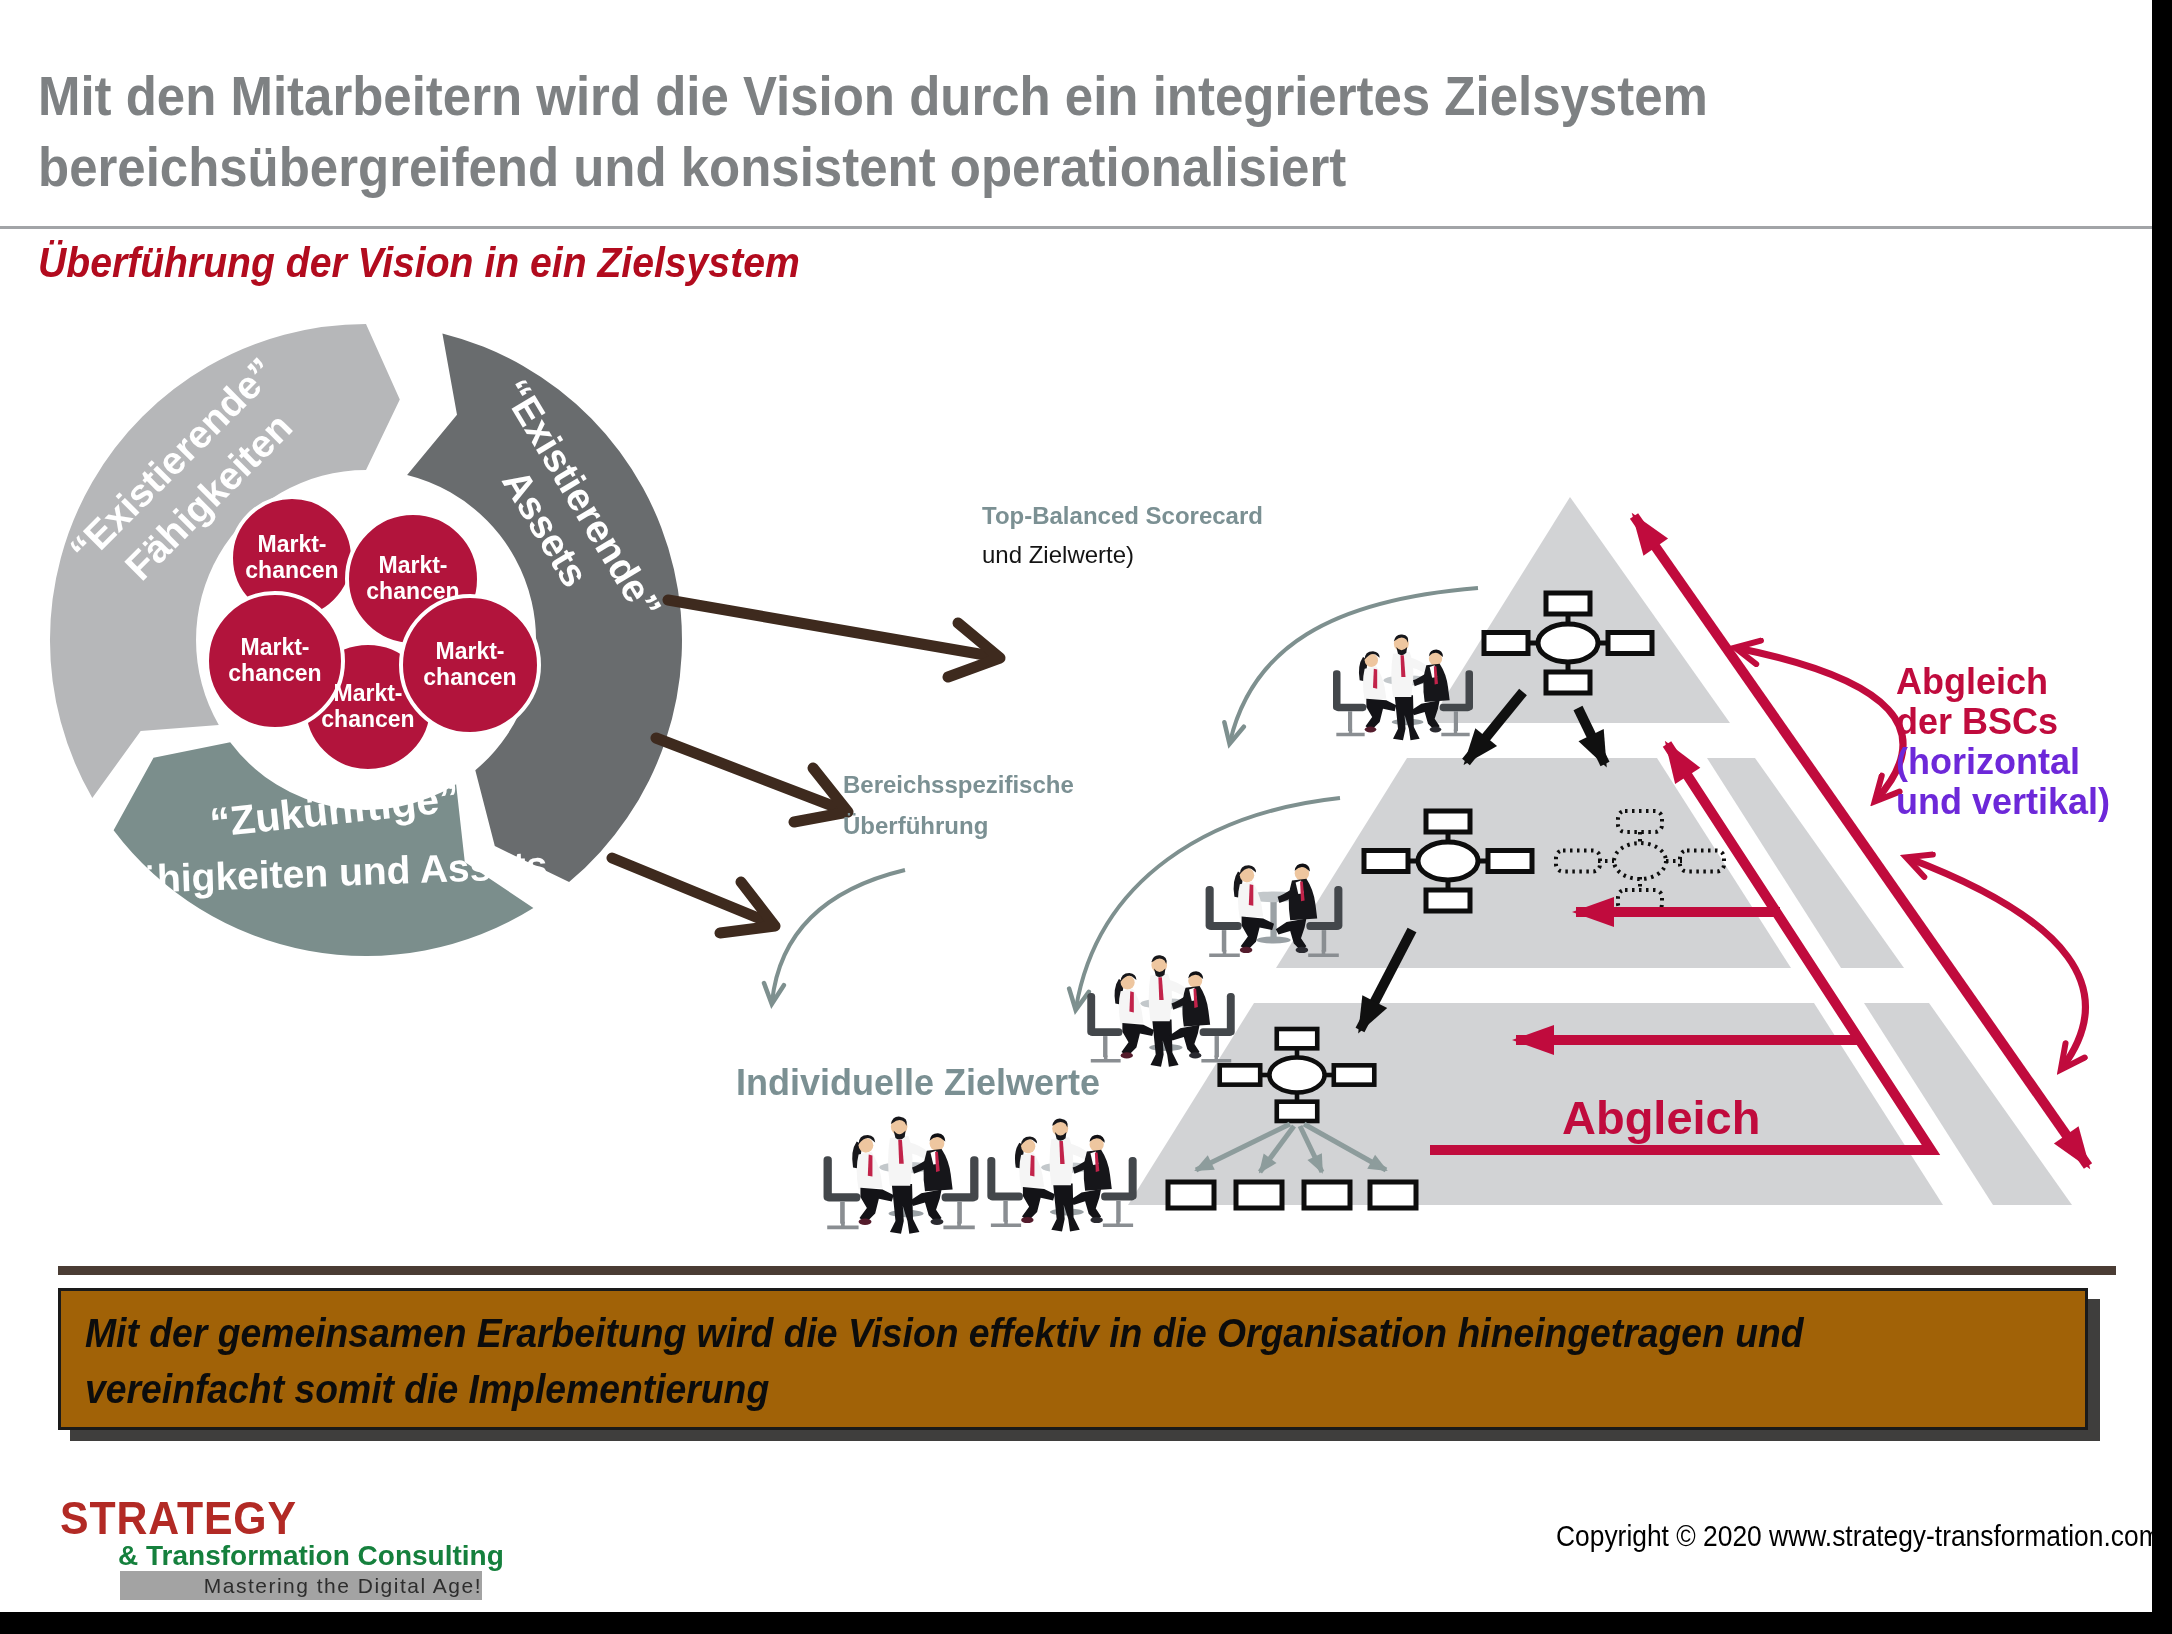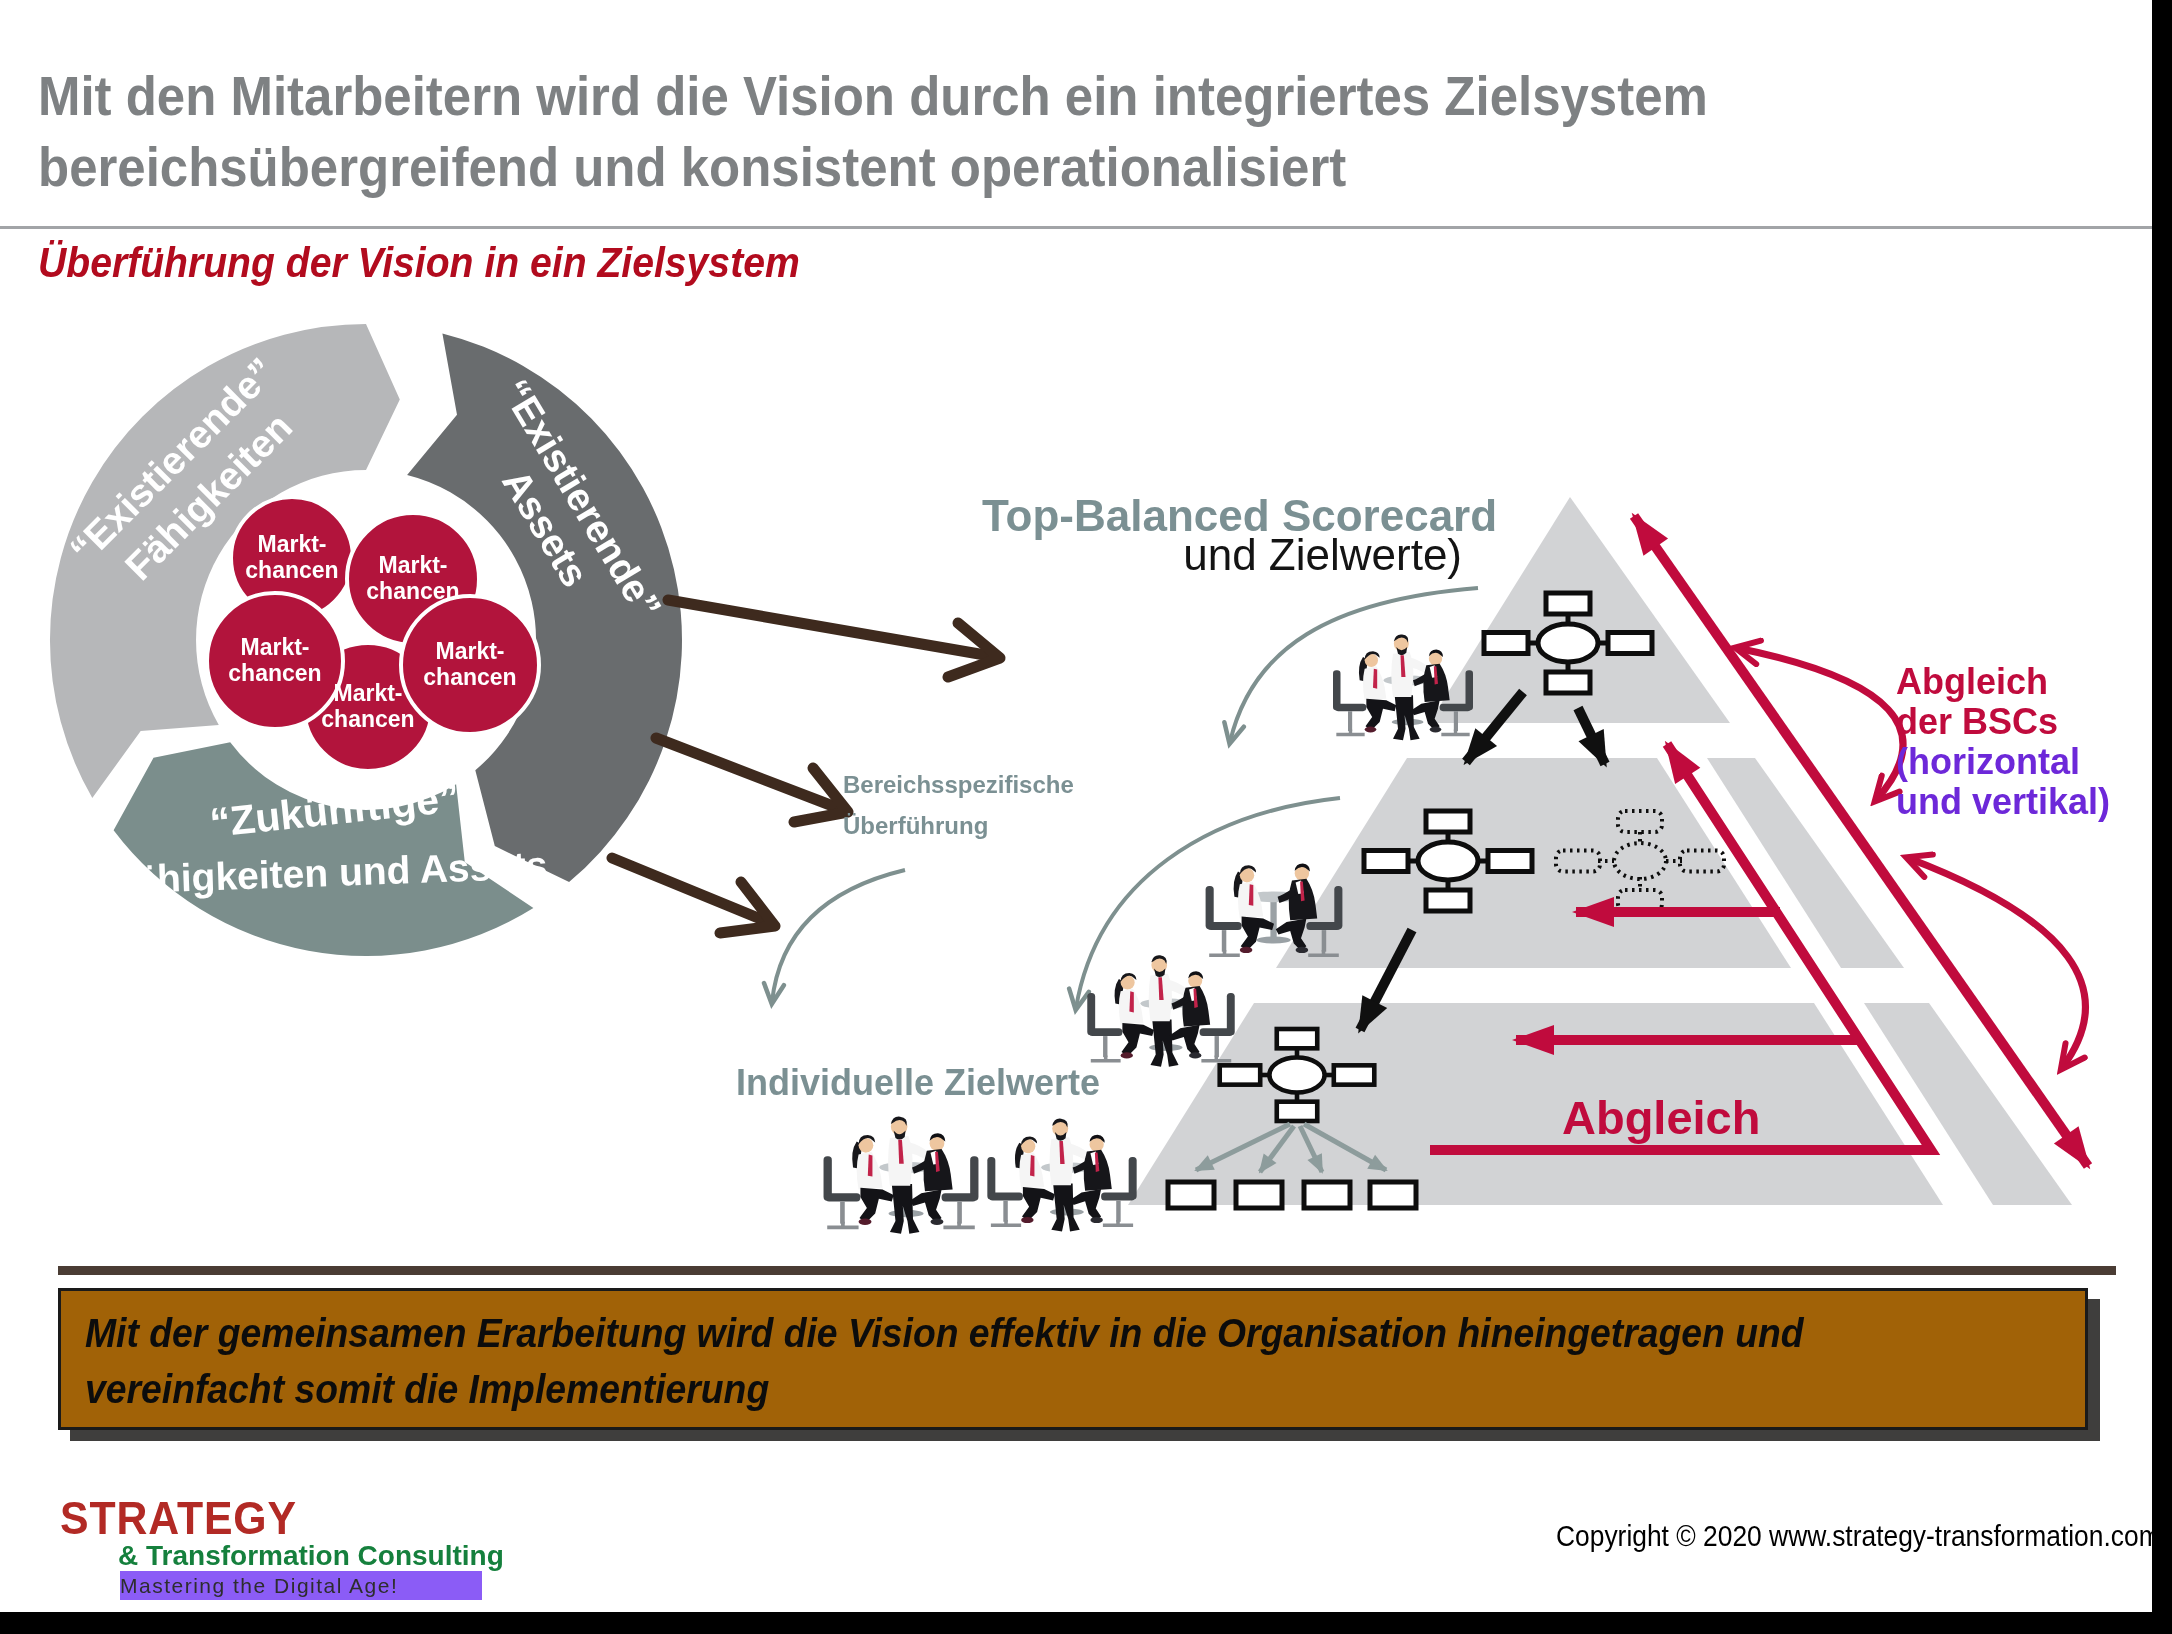--- a/index.html
+++ b/index.html
@@ -8,36 +8,36 @@
   .abs{position:absolute;}
   .condensed{transform:scaleX(0.91);transform-origin:left top;}
   #title{left:38px;top:60px;font-size:56px;font-weight:bold;color:#7e8183;
          line-height:71px;white-space:nowrap;}
   #title-rule{left:0;top:226px;width:2152px;height:3px;background:#a2a4a7;}
   #subtitle{left:38px;top:238px;font-size:43px;font-weight:bold;font-style:italic;
             color:#b20b1e;white-space:nowrap;}
   #svgroot{left:0;top:0;width:2172px;height:1634px;}
   .lbl-teal{color:#7b9093;font-weight:bold;}
   .lbl-blk{color:#141414;}
-  #top-bsc{left:982px;top:496px;width:480px;text-align:right;font-size:44px;line-height:39px;white-space:nowrap;}
+  #top-bsc{left:982px;top:496px;width:480px;text-align:left;font-size:24px;line-height:39px;white-space:nowrap;}
   #bereich{left:843px;top:764px;font-size:24px;line-height:41px;white-space:nowrap;}
   #individuell{left:736px;top:1062px;font-size:36px;white-space:nowrap;}
   #abgbsc{left:1896px;top:662px;font-size:36px;line-height:40px;font-weight:bold;white-space:nowrap;}
   #abgbsc .sub{font-weight:bold;color:#6d28d9;}
   #abgbsc .red{color:#c00b3d;}
   #abgleich-big{left:1562px;top:1090px;font-size:47px;font-weight:bold;color:#c00b3d;white-space:nowrap;}
   #msgbox-bar{left:58px;top:1266px;width:2058px;height:9px;background:#4a3c34;}
   #msgbox{left:58px;top:1288px;width:2000px;height:104px;background:#a16207;
           border:3px solid #1a1a1a;box-shadow:12px 11px 0 #3f3e3d;
           padding:14px 0 18px 24px;font-size:41px;font-weight:bold;font-style:italic;
           color:#0c0c0c;line-height:56px;white-space:nowrap;}
   #brand1{left:60px;top:1490px;font-size:47px;font-weight:bold;color:#b22a25;letter-spacing:1px;}
   #brand2{left:118px;top:1540px;font-size:28px;font-weight:bold;color:#15803d;white-space:nowrap;}
-  #brandband{left:120px;top:1571px;width:362px;height:29px;background:#8b5cf6;
-             font-size:21px;color:#2d2d2d;text-align:left;line-height:29px;letter-spacing:1.5px;}
+  #brandband{left:120px;top:1571px;width:362px;height:29px;background:#a3a3a3;
+             font-size:21px;color:#2d2d2d;text-align:right;line-height:29px;letter-spacing:1.5px;}
   #copyright{left:1556px;top:1520px;font-size:29px;color:#000;white-space:nowrap;}
   #band-right{left:2152px;top:0;width:20px;height:1634px;background:#000;}
   #band-bottom{left:0;top:1612px;width:2172px;height:22px;background:#000;}
   text{font-family:"Liberation Sans",sans-serif;}
   .ringtxt{fill:#fff;font-weight:bold;font-size:39px;text-anchor:middle;}
   .ringtxt2{fill:#fff;font-weight:bold;font-size:41px;text-anchor:middle;}
   .markttxt{fill:#fff;font-weight:bold;font-size:23px;text-anchor:middle;}
   .bscline{stroke:#0d0d0d;stroke-width:5;}
   .bscshape{stroke:#0d0d0d;stroke-width:5;fill:#fff;}
   .bscdline{stroke:#0d0d0d;stroke-width:4;stroke-dasharray:2.5 4.5;}

